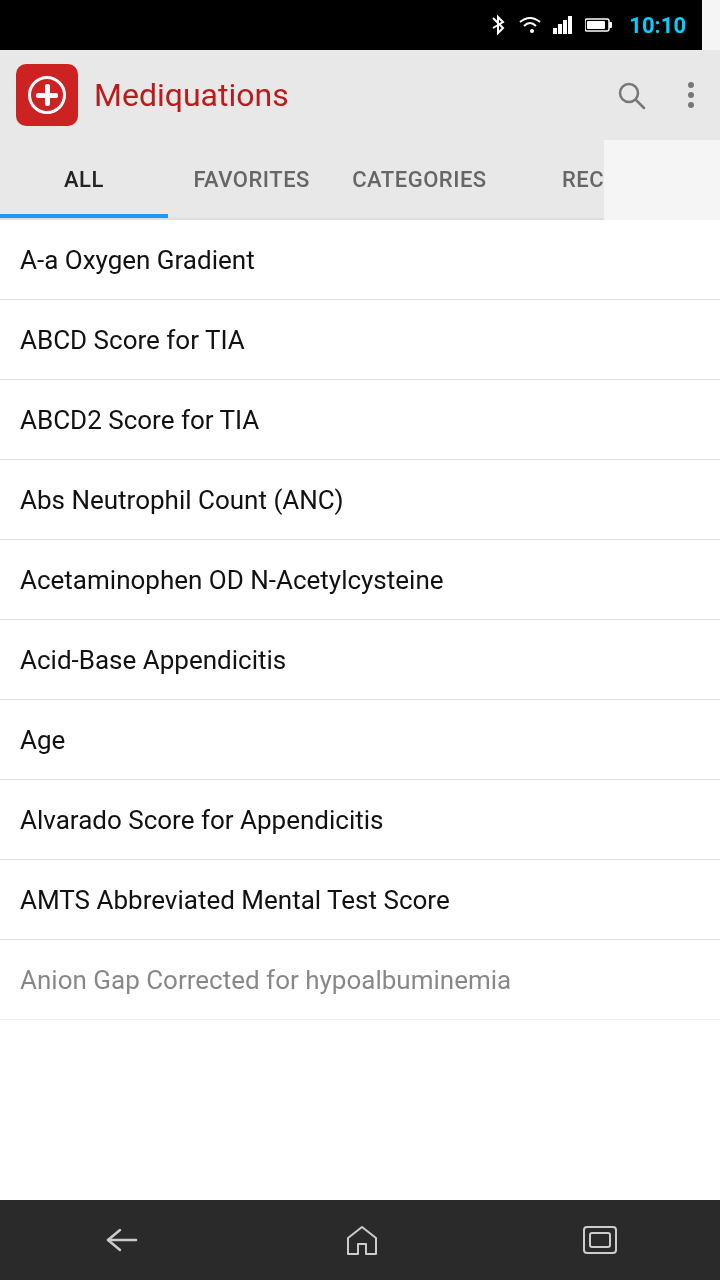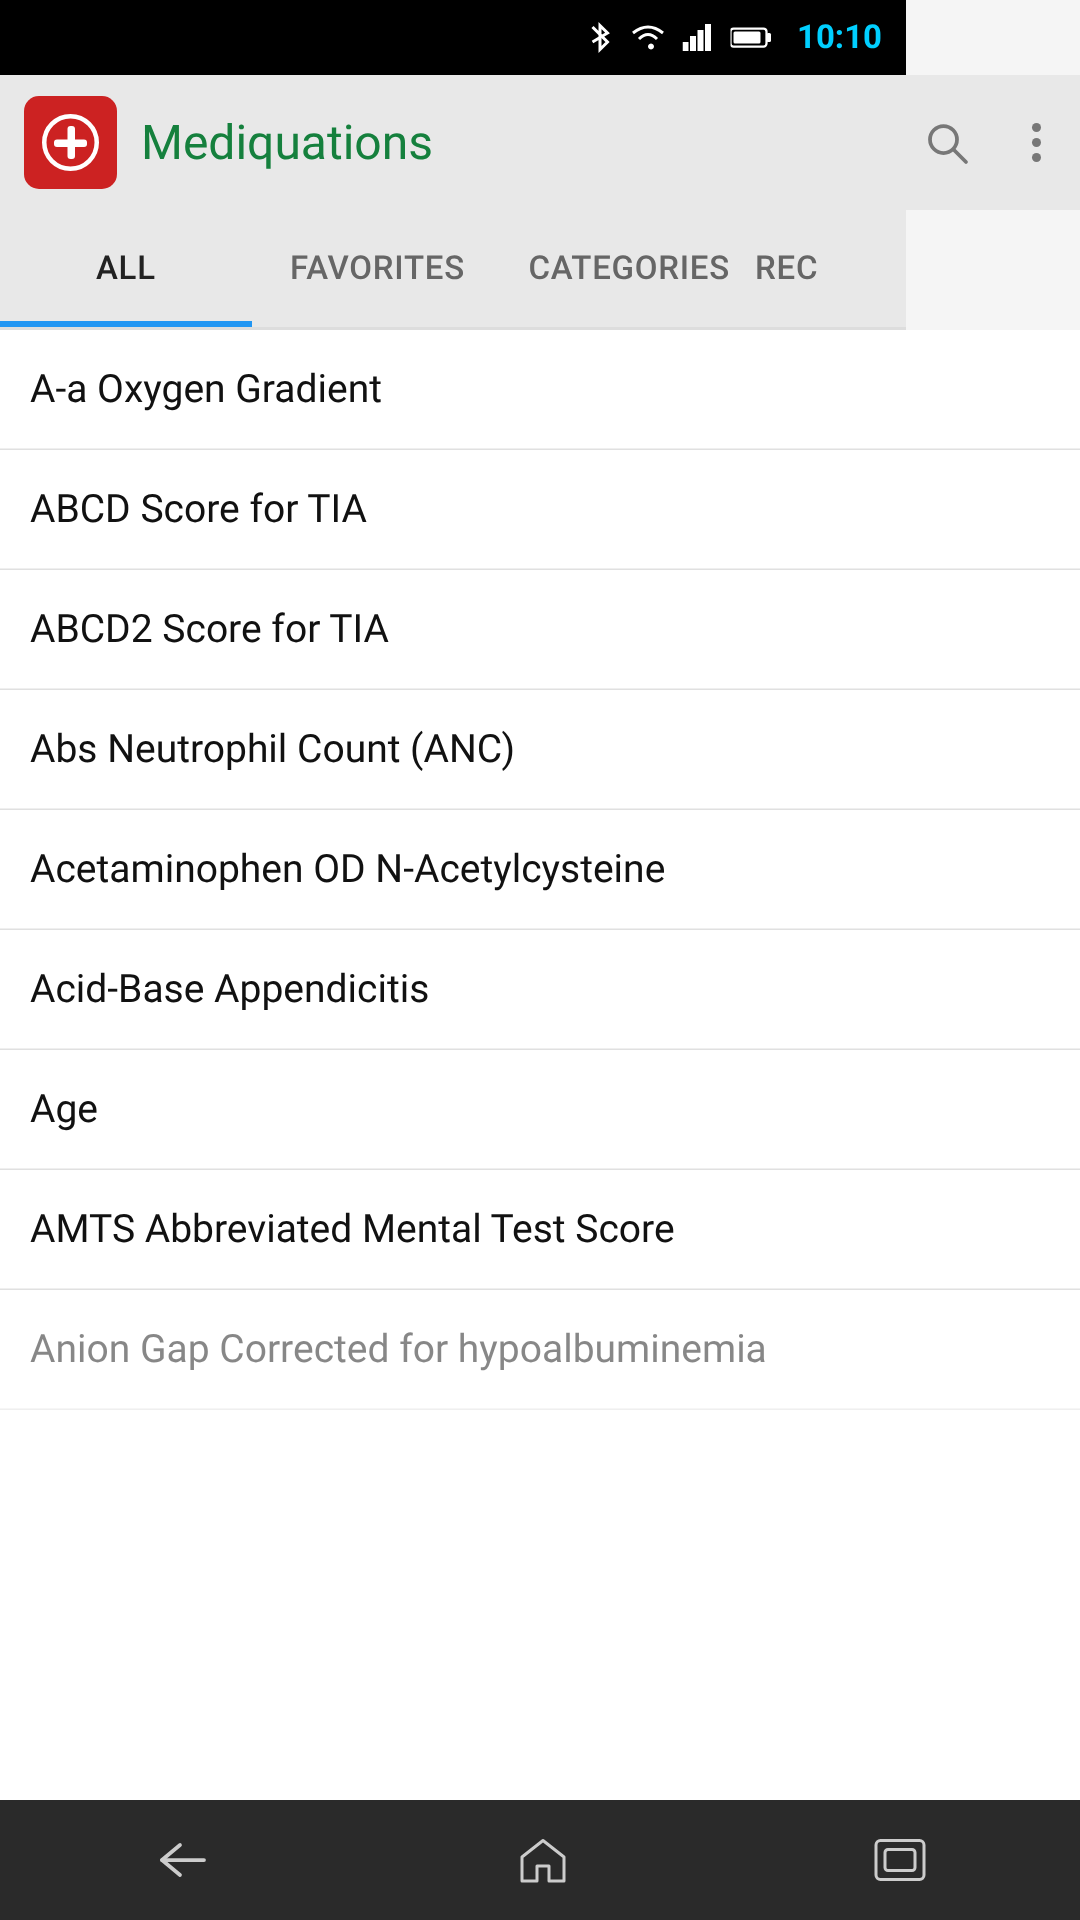--- a/index.html
+++ b/index.html
@@ -8,21 +8,21 @@
       width: 720px;
       height: 1280px;
       font-family: 'Roboto', Arial, sans-serif;
       background: #f5f5f5;
       overflow: hidden;
       position: relative;
     }
 
     
     .status-bar {
-      width: 604px;
+      width: 702px;
       height: 50px;
       background: #000;
       display: flex;
       align-items: center;
       justify-content: flex-end;
       padding: 0 16px;
       gap: 12px;
     }
     .status-bar-icons {
       display: flex;
@@ -80,21 +80,21 @@
     .app-icon-cross-v {
       position: absolute;
       width: 5px;
       height: 22px;
       background: #fff;
       border-radius: 2px;
     }
     .app-title {
       font-size: 32px;
       font-weight: 400;
-      color: #15803d;
+      color: #b91c1c;
       flex: 1;
     }
     .toolbar-actions {
       display: flex;
       gap: 24px;
       align-items: center;
     }
     .toolbar-icon-btn {
       color: #777;
       font-size: 26px;
@@ -136,21 +136,21 @@
       height: 4px;
       background: #2196f3;
     }
     .tab-rec {
       flex: 0.6;
       font-size: 22px;
       font-weight: 500;
       color: #666;
       display: flex;
       align-items: center;
-      justify-content: flex-start;
+      justify-content: flex-end;
       cursor: pointer;
     }
 
     
     .list-container {
       width: 720px;
       height: calc(1280px - 50px - 90px - 80px - 80px);
       overflow: hidden;
       background: #fff;
     }
@@ -293,20 +293,23 @@
     <span class="list-item-text">Abs Neutrophil Count (ANC)</span>
   </div>
   <div class="list-item">
     <span class="list-item-text">Acetaminophen OD N-Acetylcysteine</span>
   </div>
   <div class="list-item">
     <span class="list-item-text">Acid-Base Appendicitis</span>
   </div>
   <div class="list-item">
     <span class="list-item-text">Age</span>
+  </div>
+  <div class="list-item">
+    <span class="list-item-text">Alvarado Score for Appendicitis</span>
   </div>
   <div class="list-item">
     <span class="list-item-text">AMTS Abbreviated Mental Test Score</span>
   </div>
   <div class="list-item">
     <span class="list-item-text">Anion Gap Corrected for hypoalbuminemia</span>
   </div>
 </div>
 
 <div class="bottom-nav">

